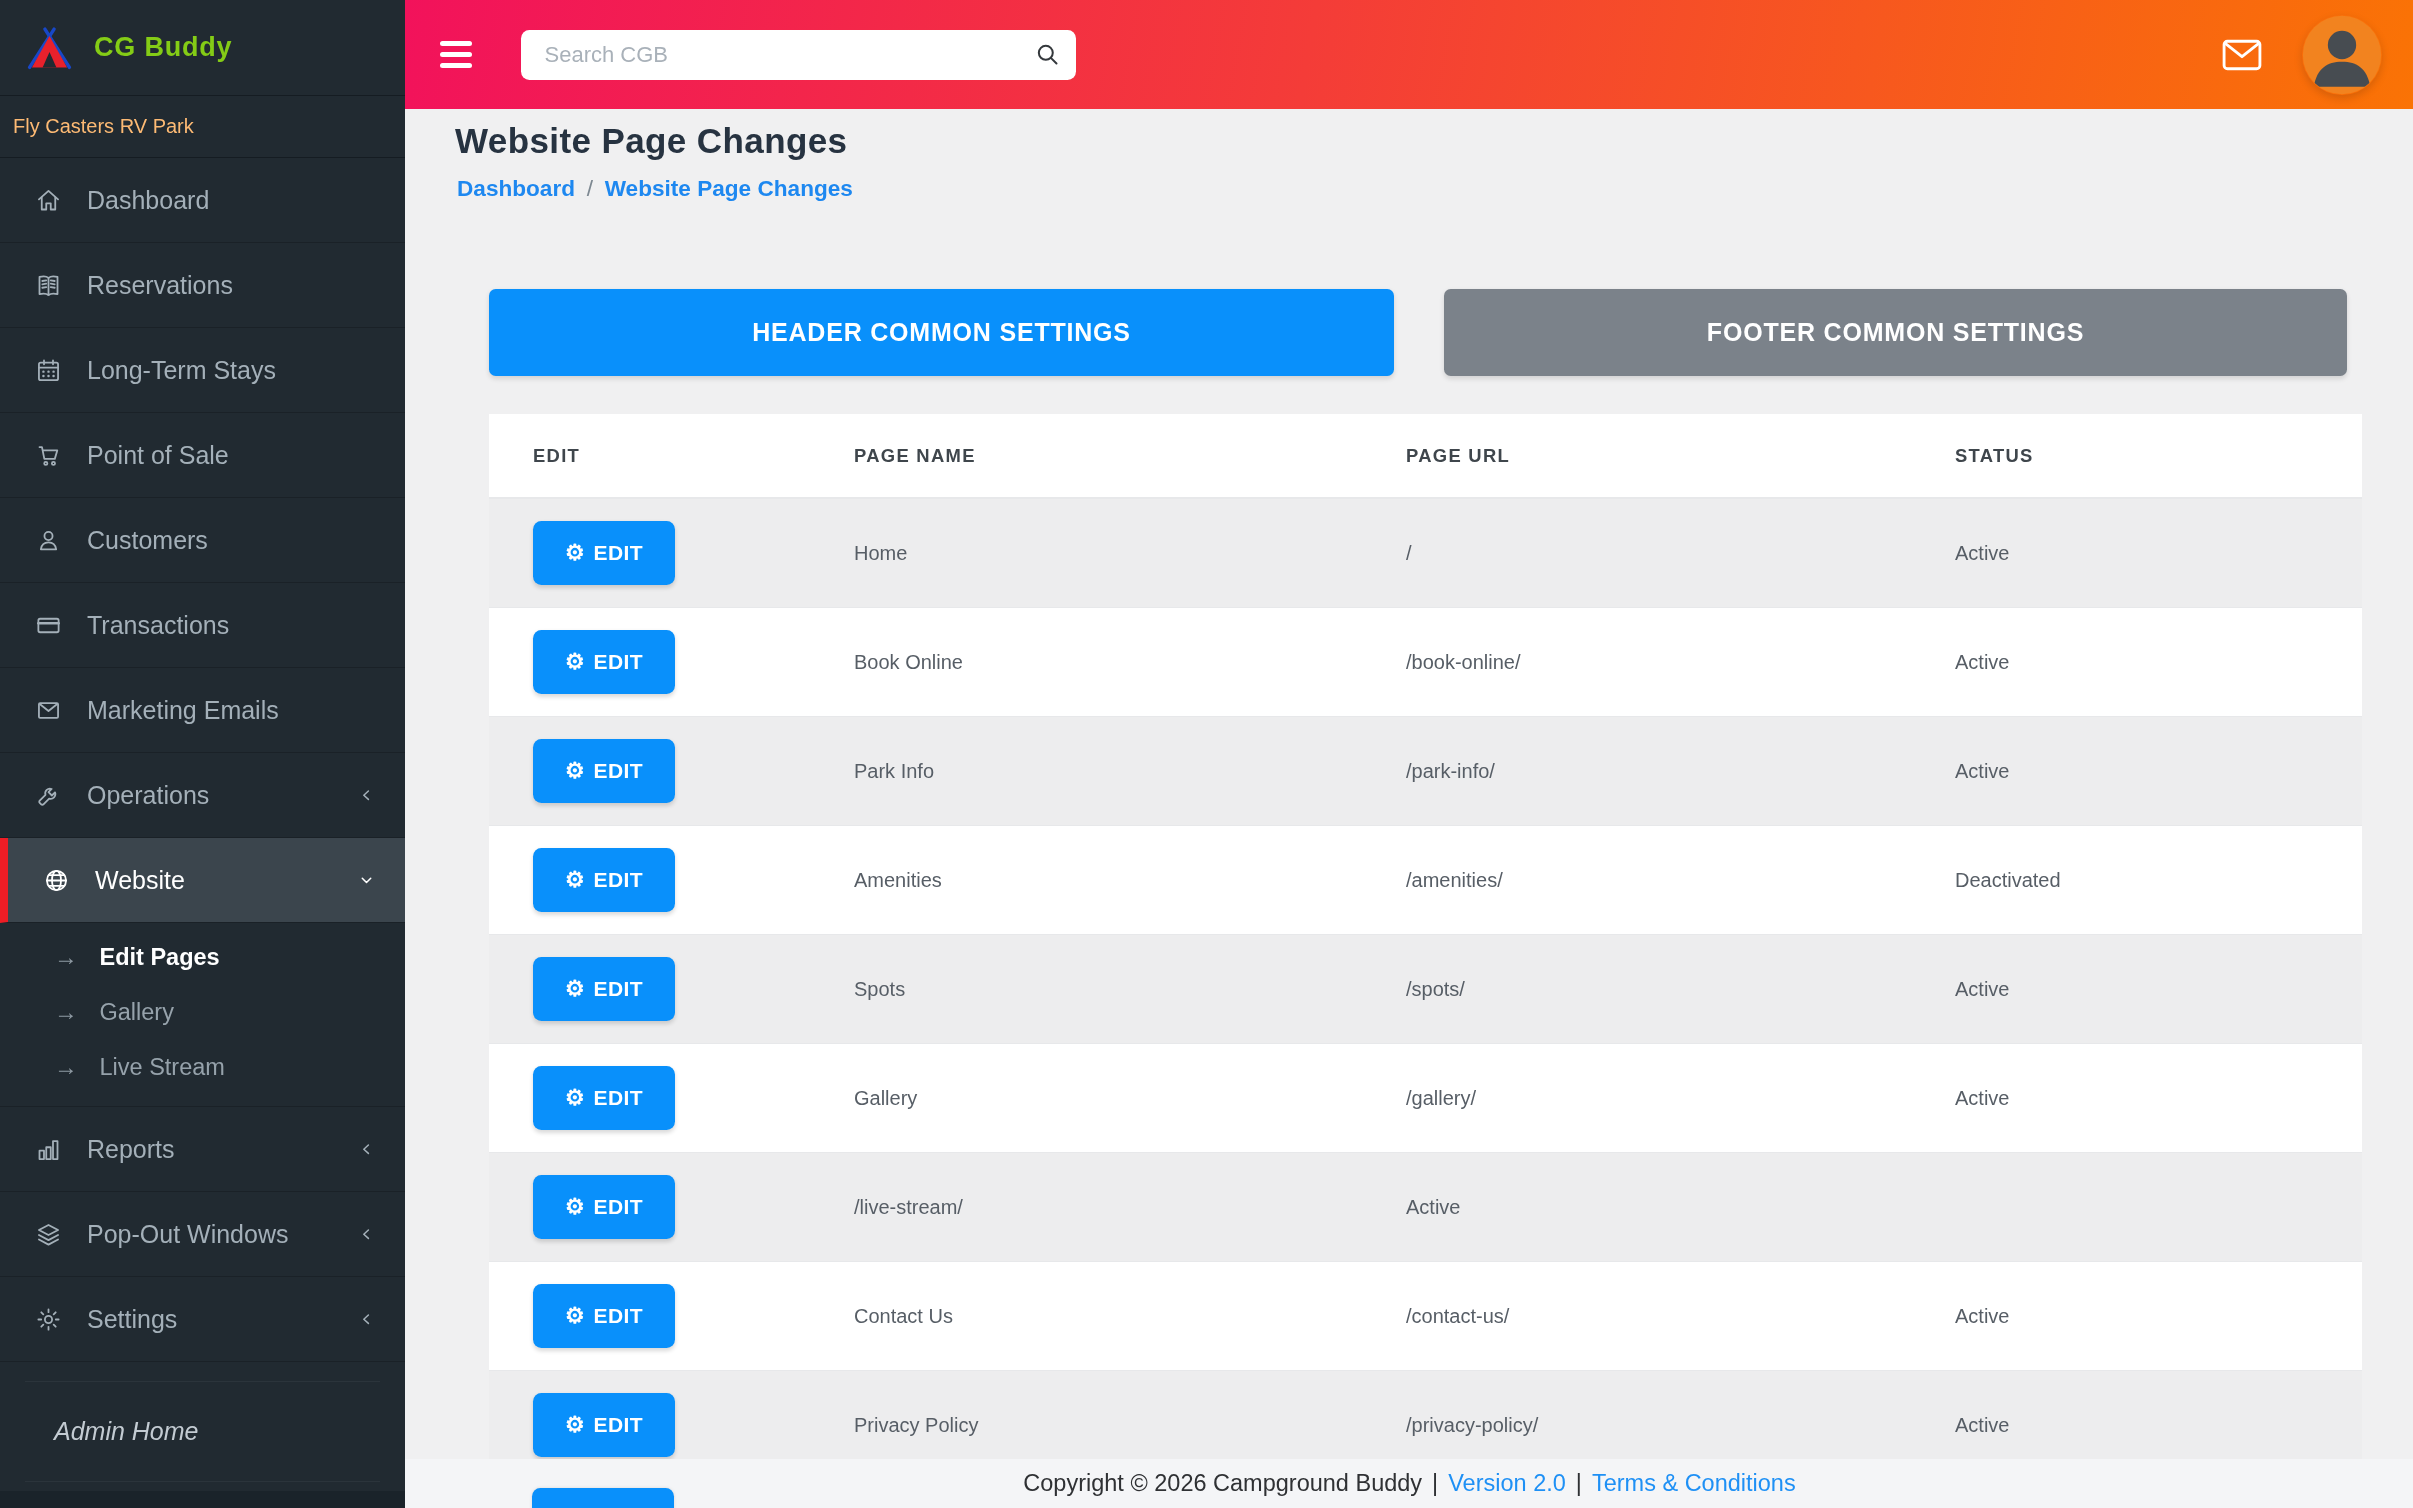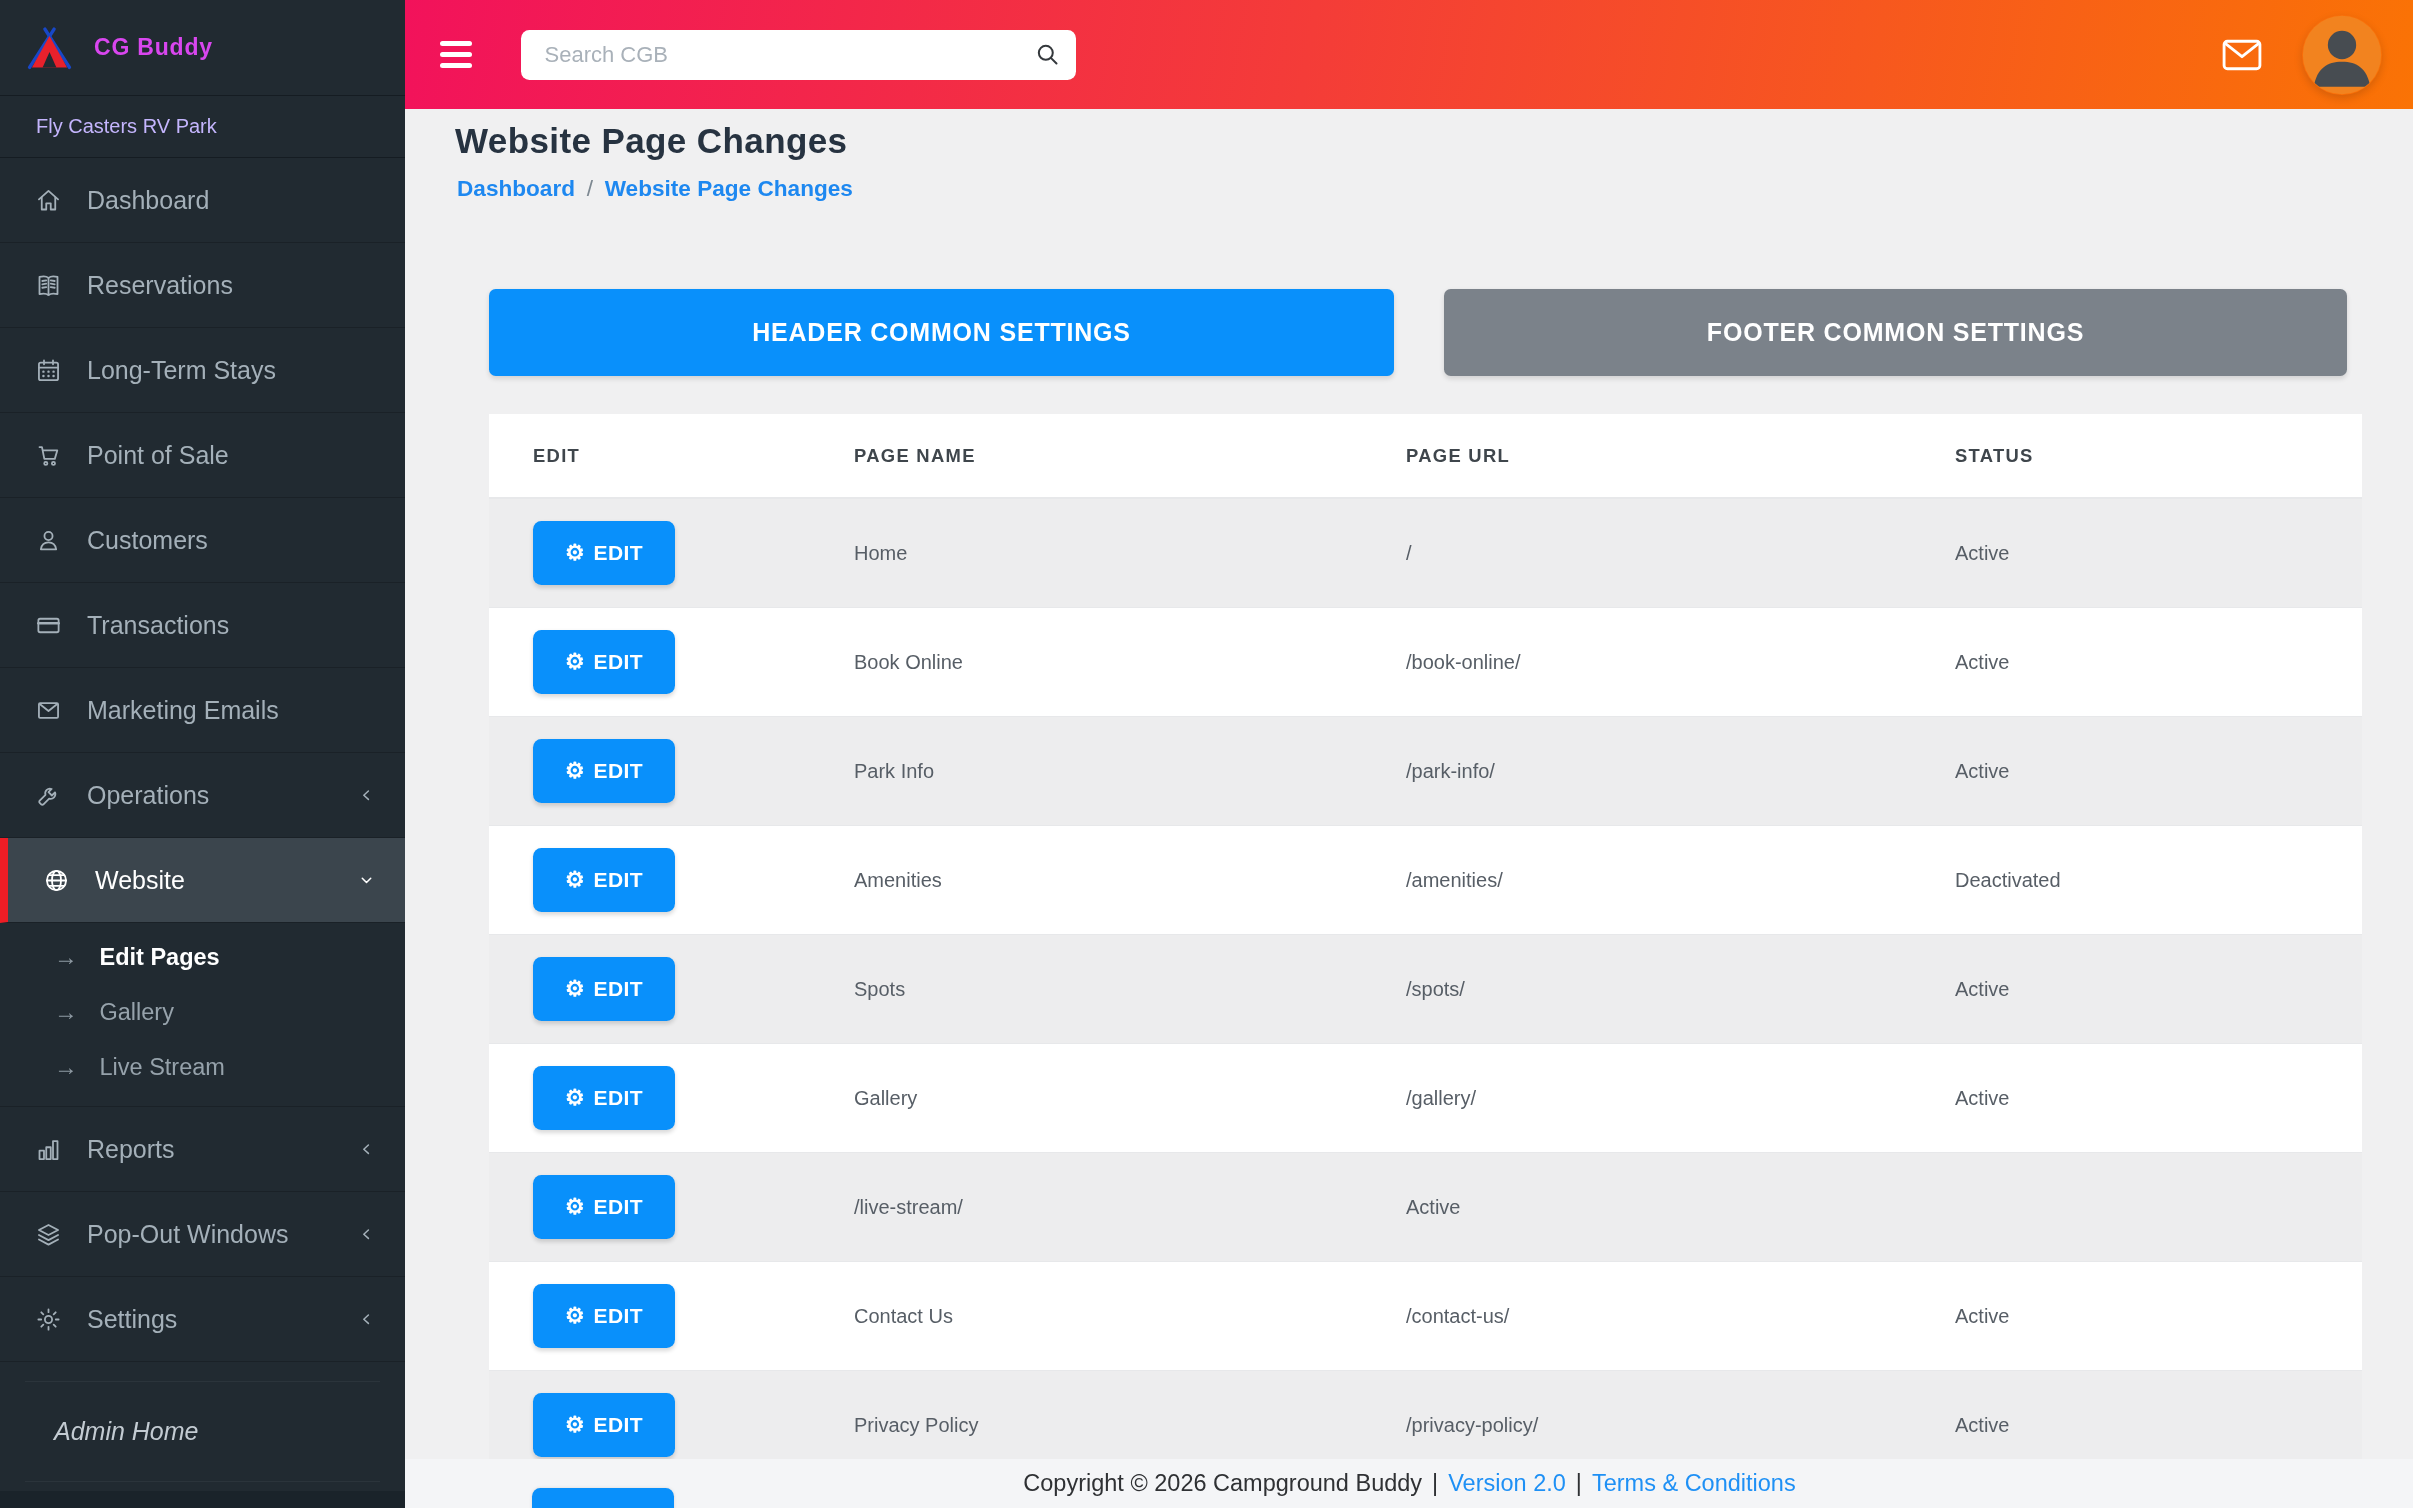--- a/index.html
+++ b/index.html
@@ -4,23 +4,23 @@
 <style>
   * { margin:0; padding:0; box-sizing:border-box; }
   html,body { width:2413px; height:1508px; overflow:hidden;
     font-family:"Liberation Sans", sans-serif; background:#f0f0f1; }
 
   
   .sidebar { position:absolute; left:0; top:0; width:405px; height:1508px;
     background:#212a31; z-index:20; }
   .side-logo { height:96px; display:flex; align-items:center; gap:20px;
     padding-left:25px; border-bottom:1.7px solid #151c22; }
-  .side-logo .brand { color:#d946ef; font-size:23px; font-weight:700; letter-spacing:0.8px; }
-  .side-park { height:62px; display:flex; align-items:center; padding-left:36px;
-    color:#c4b5fd; font-size:20px; border-bottom:1.7px solid #151c22; }
+  .side-logo .brand { color:#84cc16; font-size:27px; font-weight:700; letter-spacing:0.8px; }
+  .side-park { height:62px; display:flex; align-items:center; padding-left:13px;
+    color:#fdba74; font-size:20px; border-bottom:1.7px solid #151c22; }
   .side-item { height:85px; display:flex; align-items:center; gap:25px;
     padding-left:35px; padding-right:25px; border-bottom:1.7px solid #1a2127;
     color:#a4b0b9; font-size:25px; cursor:pointer; position:relative; }
   .side-item svg { width:27px; height:27px; flex:0 0 27px; }
   .side-item .chev { margin-left:auto; display:flex; align-items:center; }
   .side-item .chev svg { width:18.4px; height:18.4px; }
   .side-item.active { background:#3b454d; color:#ffffff;
     border-left:8.4px solid #ee1d25; padding-left:35px; }
   .submenu-item { height:55px; display:flex; align-items:center; gap:22px;
     padding-left:54px; color:#96a2ab; font-size:23.5px; cursor:pointer; }

